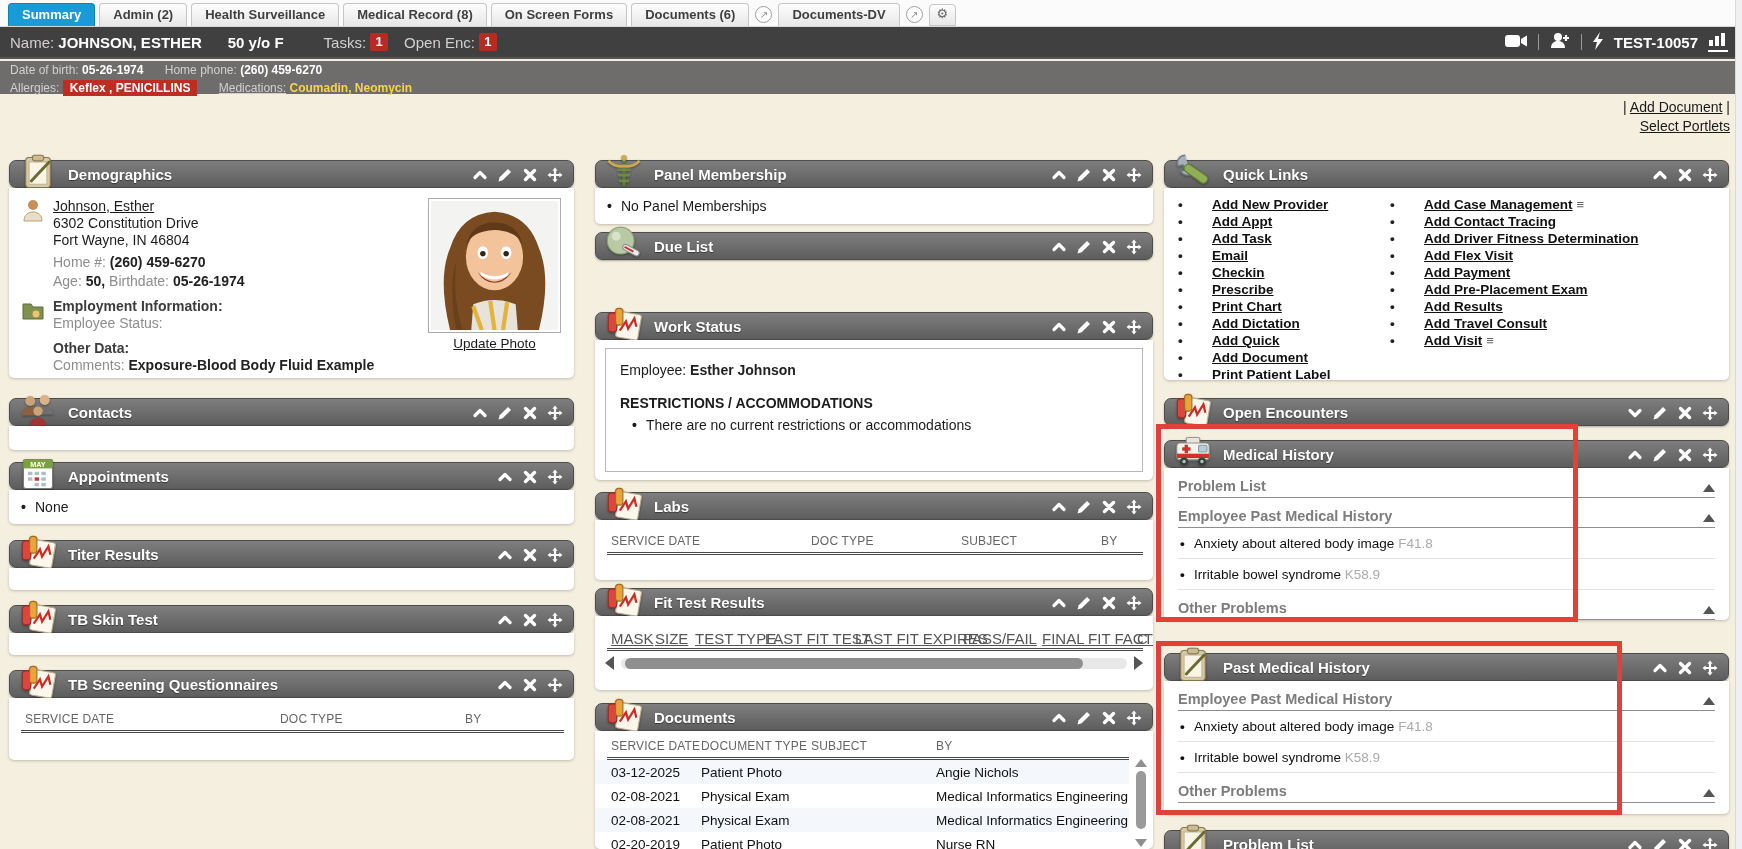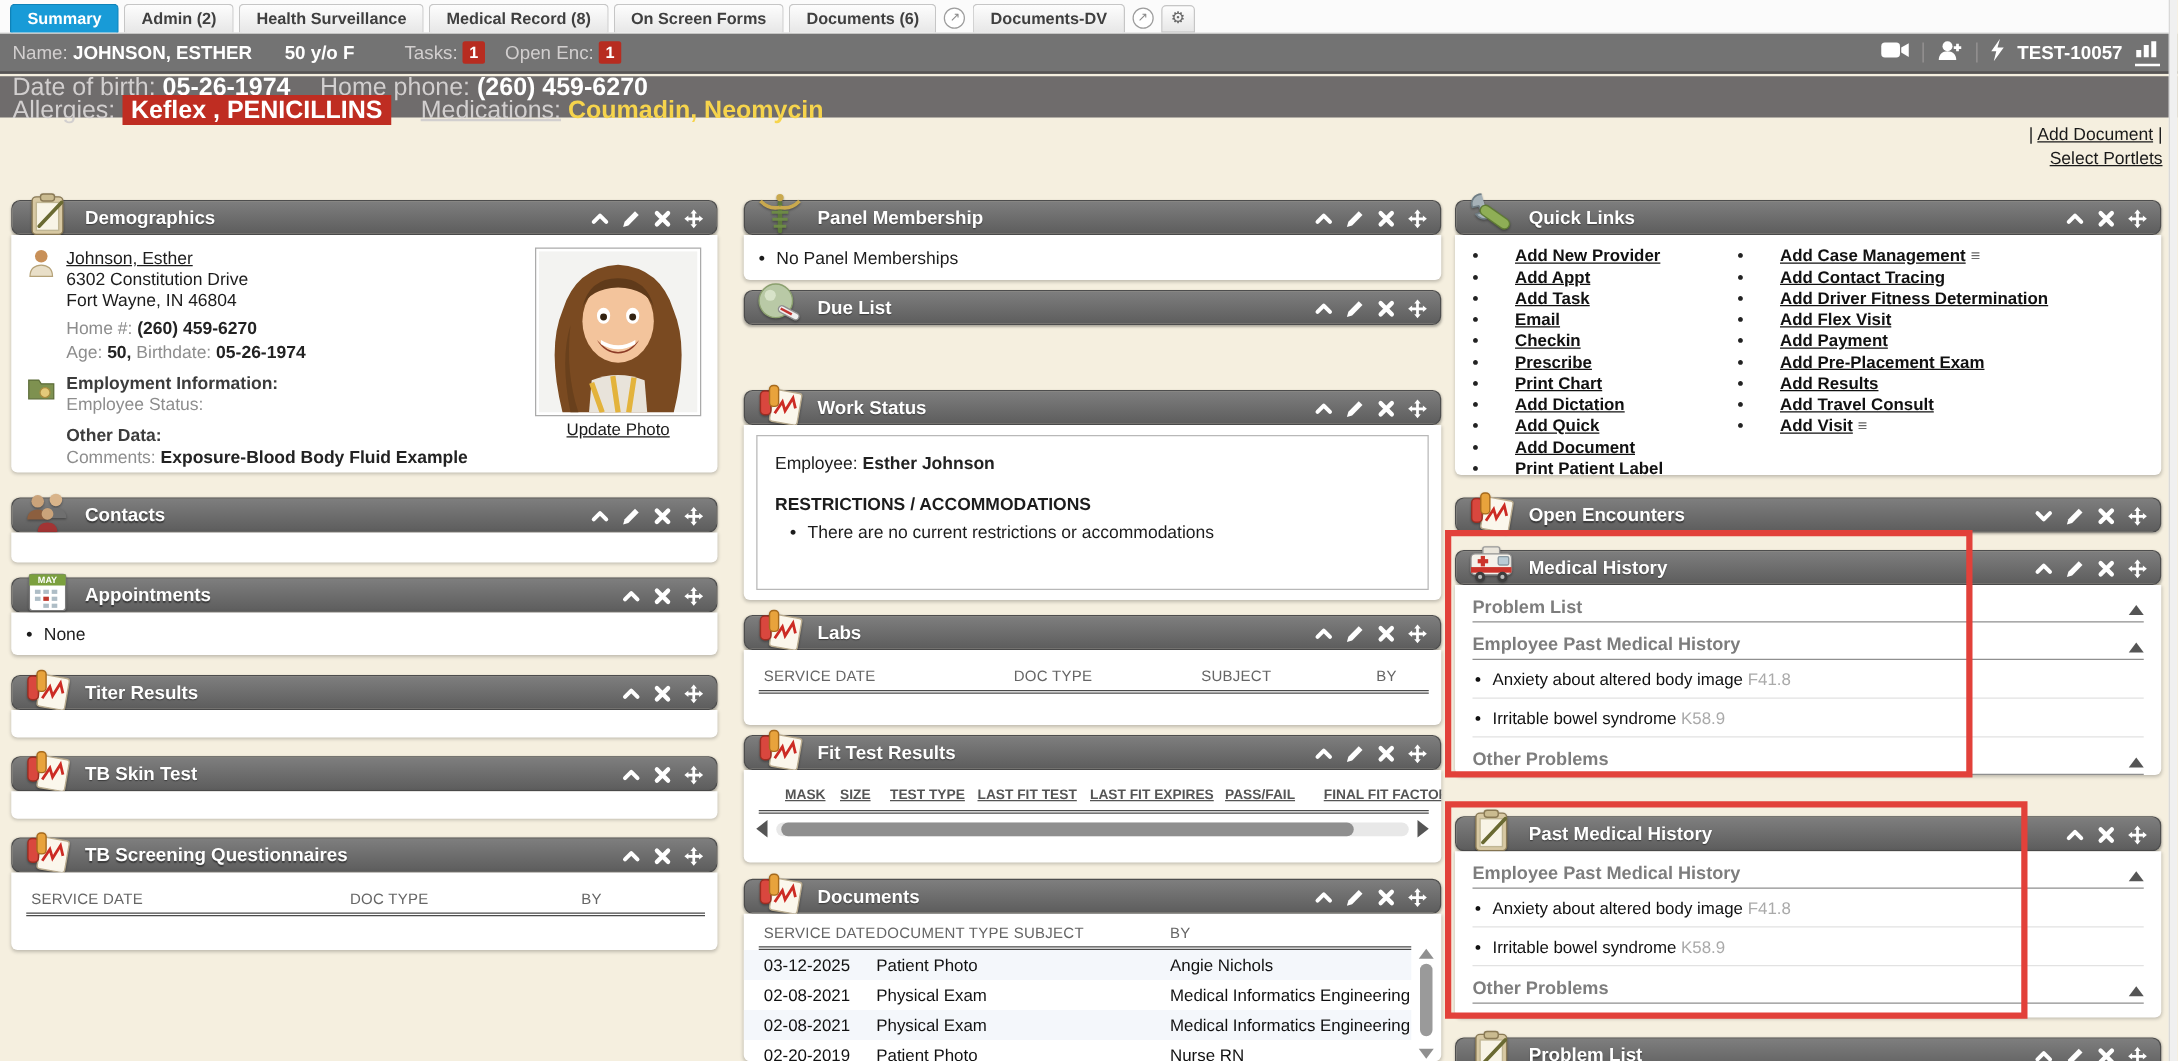--- a/index.html
+++ b/index.html
@@ -8,22 +8,22 @@
   #wrap { position:relative; width:1742px; height:849px; overflow:hidden; background:#f5efdf; }
 
   
   .tabbar { position:absolute; left:0; top:0; width:1742px; height:27px; background:#fbfbfb; border-bottom:1px solid #d8d8d8; display:flex; align-items:flex-end; padding-left:8px; gap:4px; }
   .tab { height:23px; padding:3px 13px 0; font-size:13px; font-weight:bold; color:#3f3f3f; background:linear-gradient(#fdfdfd,#e7e7e7); border:1px solid #c6c6c6; border-bottom:none; border-radius:4px 4px 0 0; white-space:nowrap; cursor:pointer; }
   .tab.active { background:#189bd7; color:#fff; border-color:#0f82b8; }
   .extbtn { width:17px; height:17px; border:1px solid #9d9d9d; border-radius:50%; color:#8a8a8a; font-size:10px; line-height:15px; text-align:center; margin:0 2px 3px; background:#fff; }
   .gearbtn { height:22px; padding:1px 7px 0; border:1px solid #c6c6c6; border-radius:4px 4px 0 0; background:linear-gradient(#fdfdfd,#e7e7e7); color:#666; font-size:13px; margin-bottom:0; }
 
   
-  .bar1 { position:absolute; left:0; top:27px; width:1742px; height:32px; background:#737373; border-bottom:2px solid #565353; color:#fff; font-size:15px; display:flex; align-items:center; padding:0 14px 0 10px; }
-  .bar2 { position:absolute; left:0; top:61px; width:1742px; height:33px; background:#6f6c6c; color:#fff; font-size:20px; padding:1px 10px 0; }
+  .bar1 { position:absolute; left:0; top:27px; width:1742px; height:32px; background:#404040; border-bottom:2px solid #565353; color:#fff; font-size:15px; display:flex; align-items:center; padding:0 14px 0 10px; }
+  .bar2 { position:absolute; left:0; top:61px; width:1742px; height:33px; background:#6f6c6c; color:#fff; font-size:12px; padding:1px 10px 0; }
   .glabel { color:#d2cfcf; font-weight:normal; }
   .gval { color:#fff; font-weight:bold; }
   .badge { display:inline-block; min-width:18px; height:18px; background:#b72c20; color:#fff; font-weight:bold; font-size:13px; text-align:center; line-height:18px; border-radius:2px; padding:0 3px; margin:0 4px; }
   .allergychip { background:#bf2d22; color:#fff; font-weight:bold; padding:1px 7px; }
   .medlink { color:#d2cfcf; text-decoration:underline; }
   .medval { color:#f6d44c; font-weight:bold; }
   .bar1-right { margin-left:auto; display:flex; align-items:center; gap:10px; }
   .vdiv { width:1px; height:16px; background:#9b9898; }
   .chartic { border-bottom:2px solid #fff; padding-bottom:1px; }
 
@@ -64,21 +64,21 @@
   .blt::before { content:"\2022"; position:absolute; left:12px; font-weight:bold; }
 
   
   .thead { display:flex; font-size:12px; color:#666; padding:0 0 4px 16px; letter-spacing:.2px; }
   .dbl { border-bottom:3px double #4a4a4a; margin:0 10px 0 12px; }
   .docrow { display:flex; font-size:13.5px; color:#111; align-items:center; height:24px; padding-left:16px; }
   .docrow:nth-child(odd) { background:#f4f7fb; }
 
   
   .fitcols { position:relative; height:22px; }
-  .fitcols span { position:absolute; top:4px; font-size:11px; font-weight:bold; color:#555; text-decoration:underline; white-space:nowrap; cursor:pointer;margin-left:17px; }
+  .fitcols span { position:absolute; top:4px; font-size:15px; font-weight:normal; color:#555; text-decoration:underline; white-space:nowrap; cursor:pointer; }
   .hscroll { position:relative; height:13px; margin:6px 10px 8px; }
   .hs-track { position:absolute; left:16px; right:16px; top:1px; height:11px; background:#e8e8e8; border-radius:6px; }
   .hs-thumb { position:absolute; left:20px; right:60px; top:1px; height:11px; background:#8f8f8f; border-radius:6px; }
   .tri { width:0; height:0; position:absolute; }
   .tri-l { border-top:7px solid transparent; border-bottom:7px solid transparent; border-right:9px solid #555; left:0; top:-1px; }
   .tri-r { border-top:7px solid transparent; border-bottom:7px solid transparent; border-left:9px solid #555; right:0; top:-1px; }
 
   
   .vscroll { position:absolute; right:6px; top:28px; width:12px; bottom:0; }
   .vs-up { border-left:6px solid transparent; border-right:6px solid transparent; border-bottom:8px solid #8f8f8f; left:0; top:0; }

